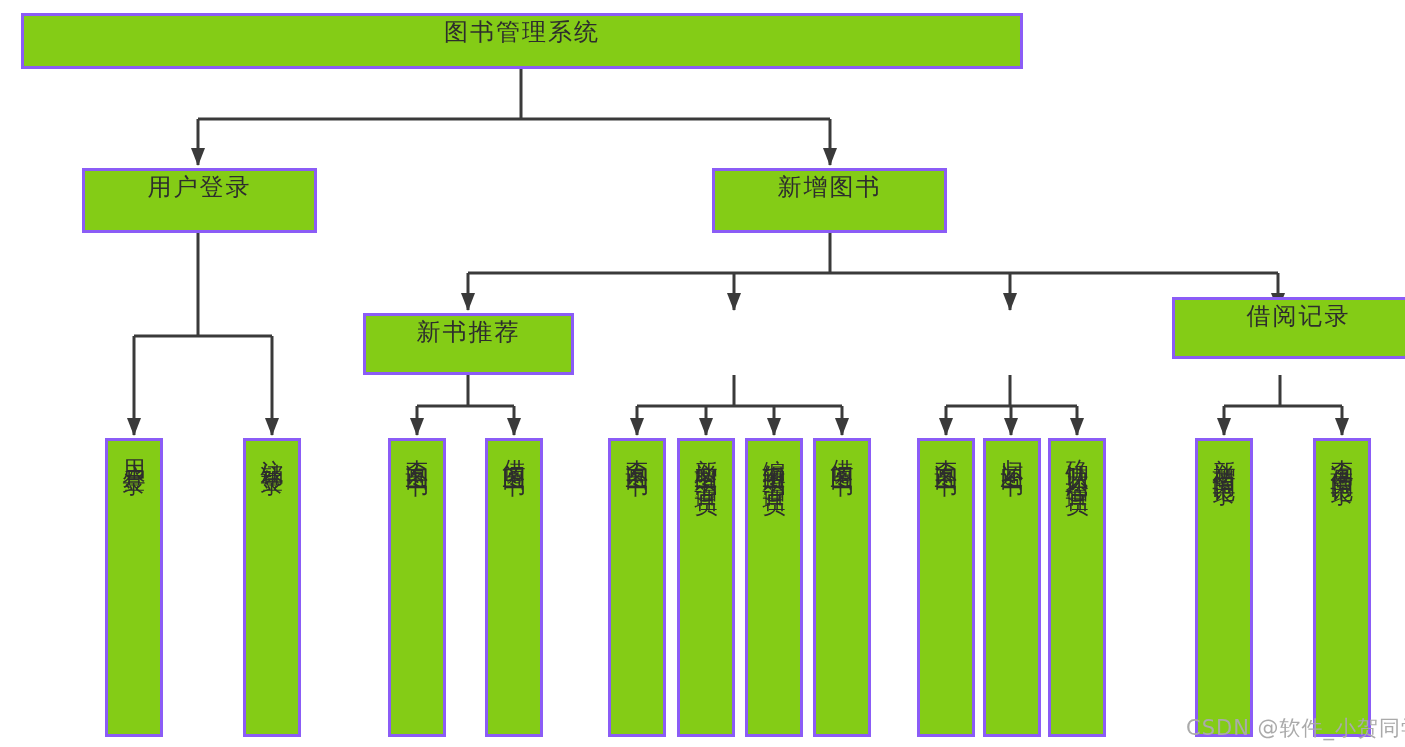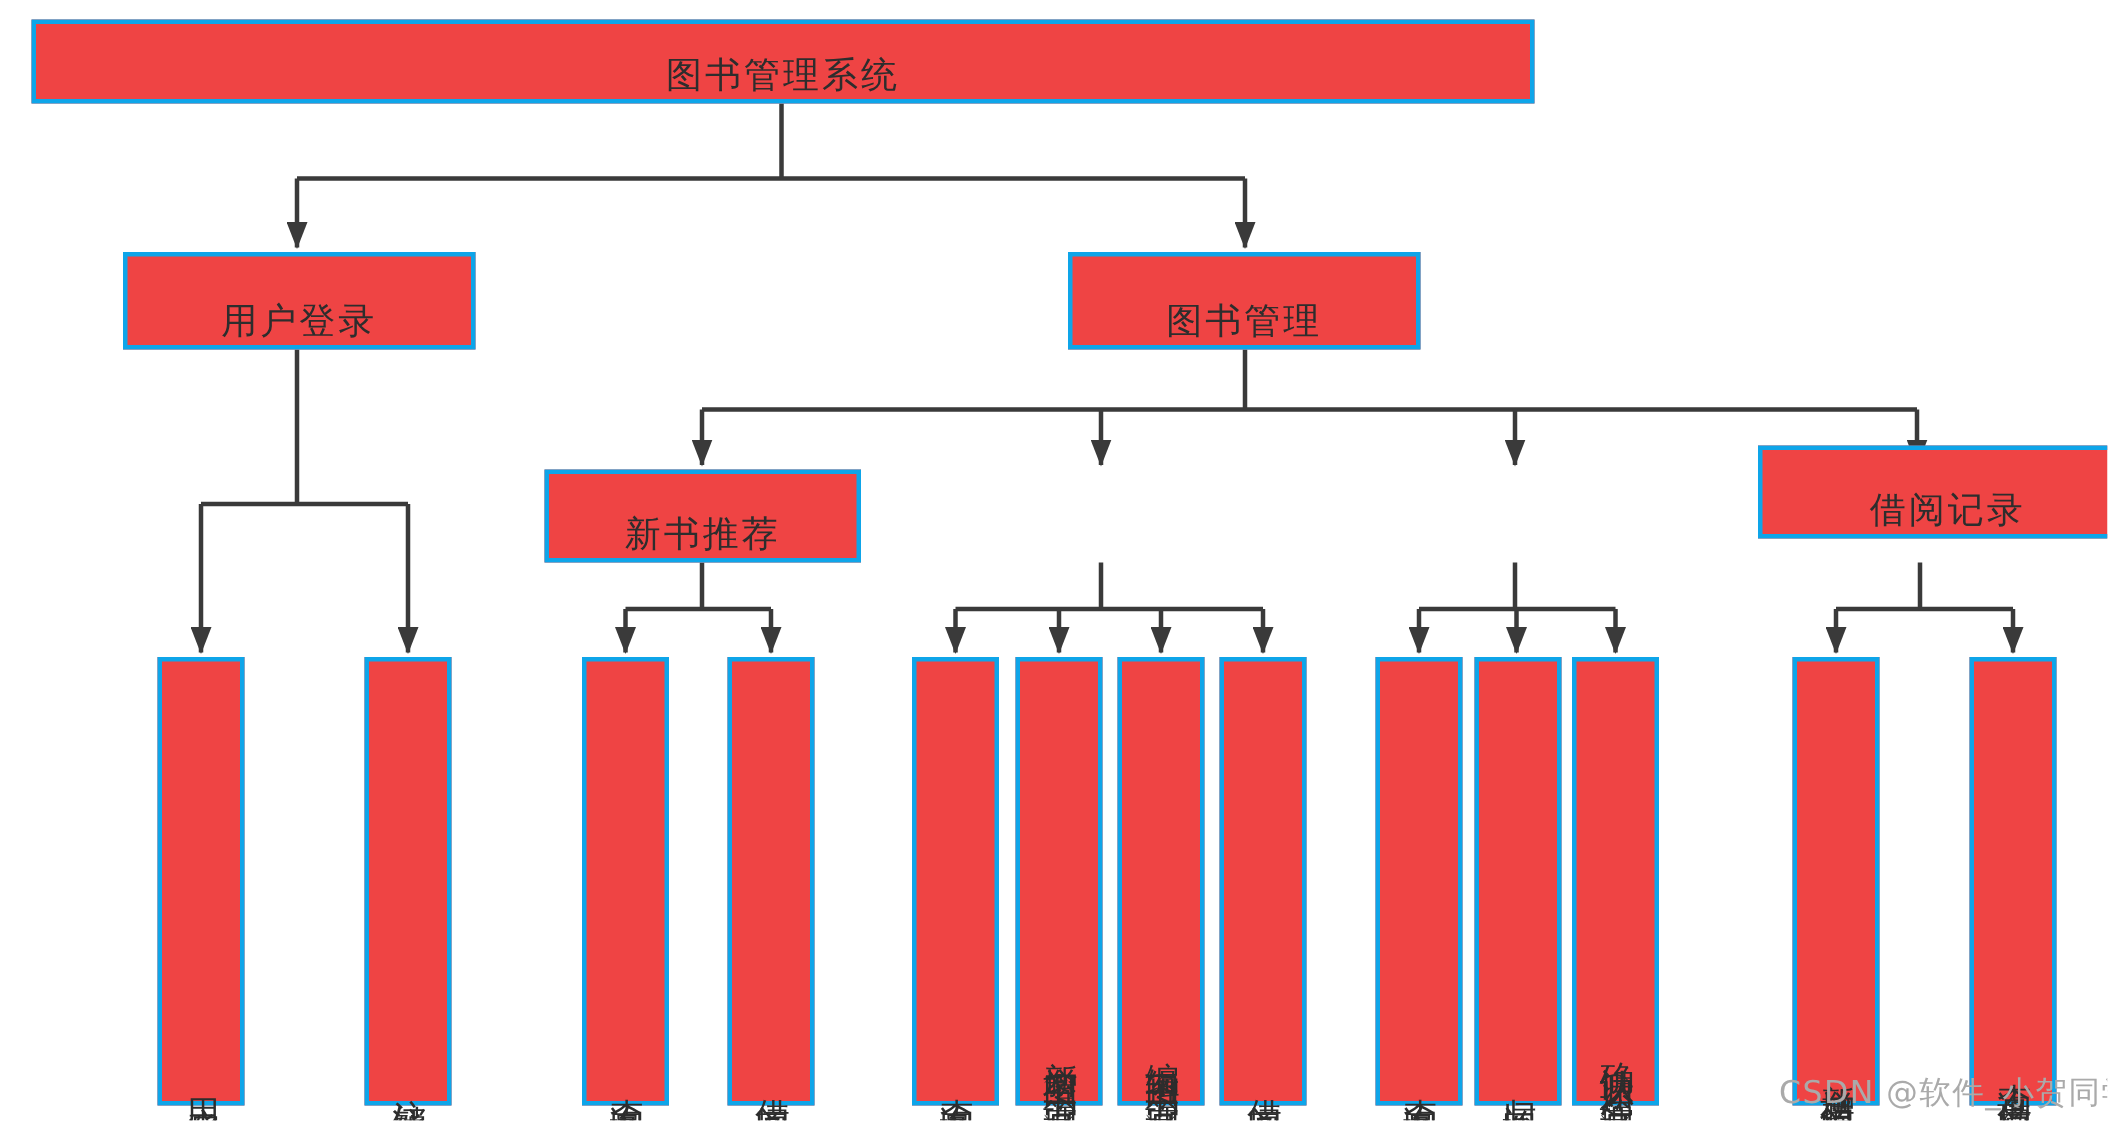--- a/index.html
+++ b/index.html
@@ -13,24 +13,24 @@
   }
   svg.wires {
     position: absolute;
     left: 0; top: 0;
     width: 1405px; height: 747px;
     pointer-events: none;
   }
   .box {
     position: absolute;
     box-sizing: border-box;
-    background: #ef4444;
-    border: 3px solid #0ea5e9;
+    background: #84cc16;
+    border: 3px solid #8b5cf6;
     display: flex;
-    align-items: flex-end;
+    align-items: flex-start;
     justify-content: center;
     color: #2d2d2d;
   }
   .h-label {
     font-size: 24px;
     letter-spacing: 2px;
     white-space: nowrap;
   }
   .leaf .v-label {
     writing-mode: vertical-rl;
@@ -122,21 +122,21 @@
   </svg>
 
   <div class="box" id="node-root">
     <span class="h-label">图书管理系统</span>
   </div>
 
   <div class="box" id="node-user-login">
     <span class="h-label">用户登录</span>
   </div>
   <div class="box" id="node-book-management">
-    <span class="h-label">图书管理</span>
+    <span class="h-label">新增图书</span>
   </div>
 
   <div class="box" id="node-new-book-recommend">
     <span class="h-label">新书推荐</span>
   </div>
   <div class="box" id="node-borrow-records">
     <span class="h-label">借阅记录</span>
   </div>
 
   <div class="box leaf" id="leaf-user-login">

